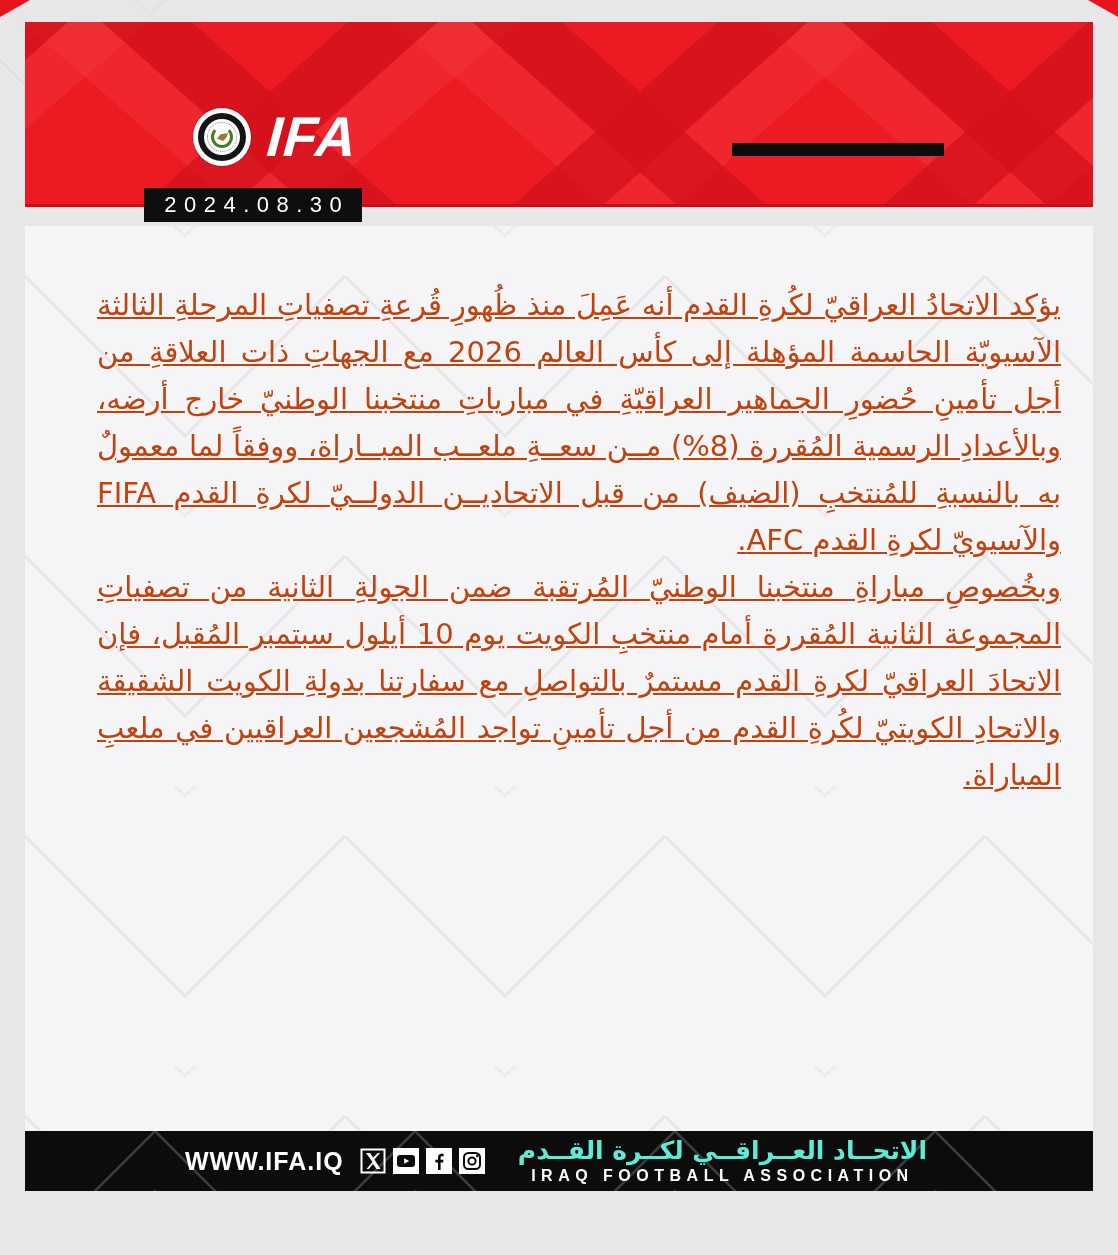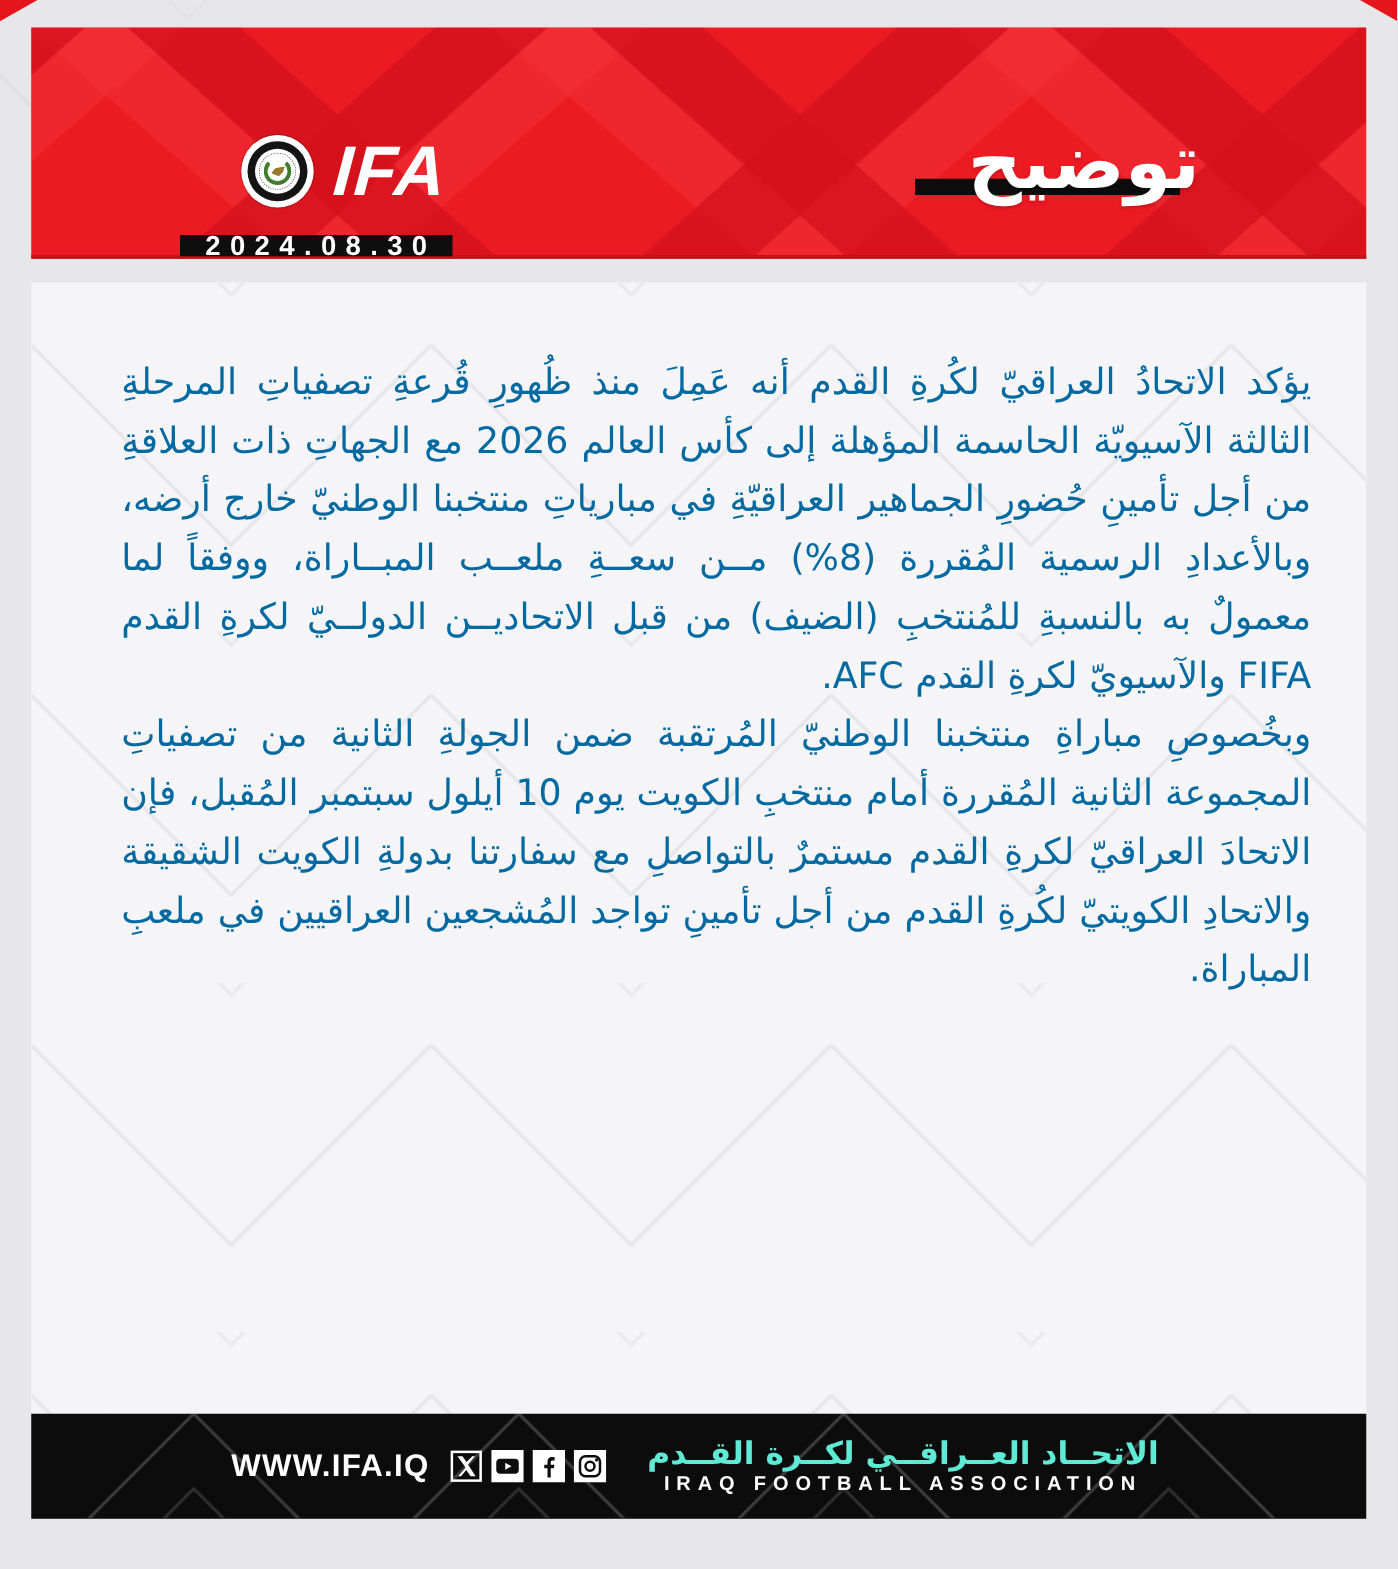--- a/index.html
+++ b/index.html
@@ -37,41 +37,41 @@
     line-height:1;
   }
   .title-wrap{position:absolute;left:695px;top:58px;width:280px;height:110px;z-index:2;}
   .title-bar{position:absolute;left:12px;top:63px;width:212px;height:13px;background:#0c0c0c;}
   .page-title{
     position:absolute;right:40px;top:0;margin:0;color:#fff;font-size:60px;font-weight:bold;
     direction:rtl;line-height:100px;text-shadow:0 2px 3px rgba(0,0,0,.18);
   }
   
   .date-badge{
-    position:absolute;left:144px;top:188px;width:218px;height:17px;background:#0e0e0e;
+    position:absolute;left:144px;top:188px;width:218px;height:34px;background:#0e0e0e;
     color:#fff;z-index:4;display:flex;align-items:center;justify-content:center;
-    font-family:"Liberation Sans",sans-serif;font-weight:bold;font-size:22px;
+    font-family:"Liberation Sans",sans-serif;font-weight:normal;font-size:22px;
     letter-spacing:.34em;text-indent:.34em;
   }
   
   .band{position:absolute;left:25px;top:204px;width:1068px;height:22px;background:#e7e7e9;z-index:1;}
   
   .content{
     position:absolute;left:25px;top:226px;width:1068px;height:905px;background:#f5f5f7;
     z-index:1;box-sizing:border-box;overflow:hidden;
   }
   .content-pattern{position:absolute;inset:0;width:100%;height:100%;}
   .statement{
-    position:relative;padding:56px 44px 0 72px;direction:rtl;text-align:justify;
-    color:#0369a1;font-size:29px;line-height:47px;
+    position:relative;padding:56px 32px 0 72px;direction:rtl;text-align:justify;
+    color:#c2410c;font-size:29px;line-height:47px;text-decoration:underline;
   }
   .statement p{margin:0;}
   
   .footer{
-    position:absolute;left:25px;top:1131px;width:1068px;height:84px;background:#0c0c0c;
+    position:absolute;left:25px;top:1131px;width:1068px;height:60px;background:#0c0c0c;
     z-index:2;overflow:hidden;
   }
   .footer-pattern{position:absolute;inset:0;width:100%;height:100%;}
   .footer-left{
     position:absolute;left:160px;top:0;height:100%;display:flex;align-items:center;gap:16px;z-index:2;
   }
   .website{
     color:#fff;font-family:"Liberation Sans",sans-serif;font-weight:bold;font-size:25px;letter-spacing:1px;
   }
   .social-row{display:flex;align-items:center;gap:7px;}
@@ -126,21 +126,20 @@
           <div class="logo-mid">
             <div class="logo-emblem"></div>
           </div>
         </div>
       </div>
       <div class="logo-text">IFA</div>
     </div>
 
     <div class="title-wrap">
       <div class="title-bar"></div>
-      <h1 class="page-title">توضيح</h1>
     </div>
   </header>
 
   <div class="date-badge">2024.08.30</div>
   <div class="band"></div>
 
   <main class="content">
     <svg class="content-pattern">
       <defs>
         <pattern id="chevBody" width="320" height="280" patternUnits="userSpaceOnUse">

